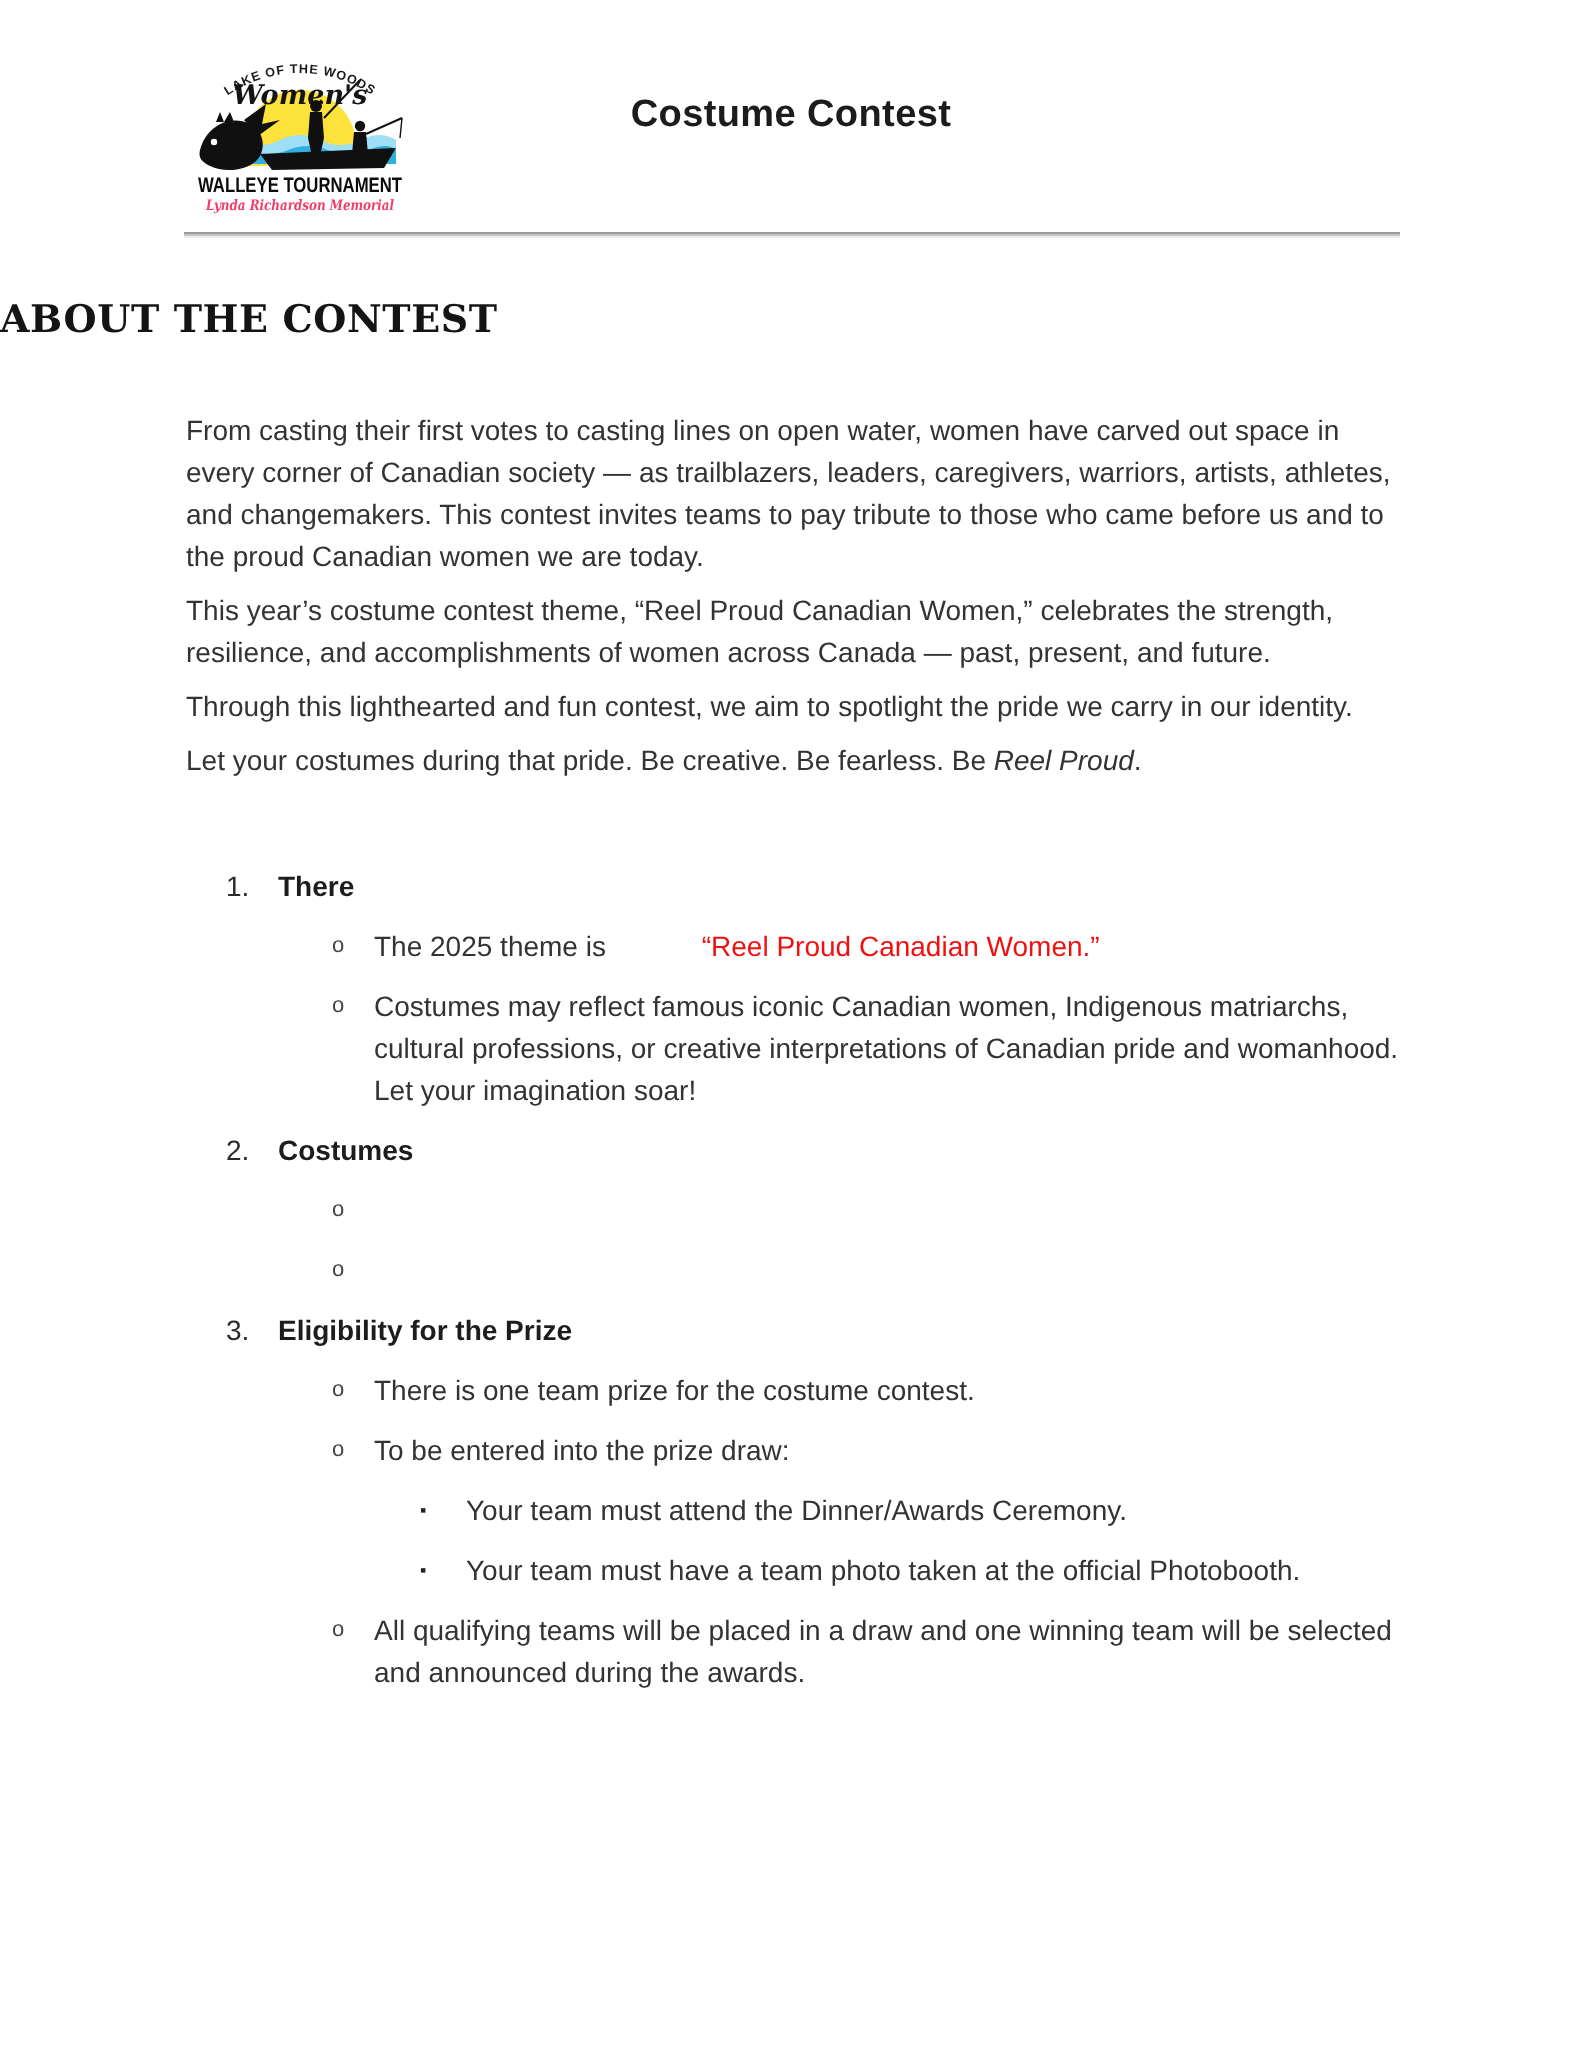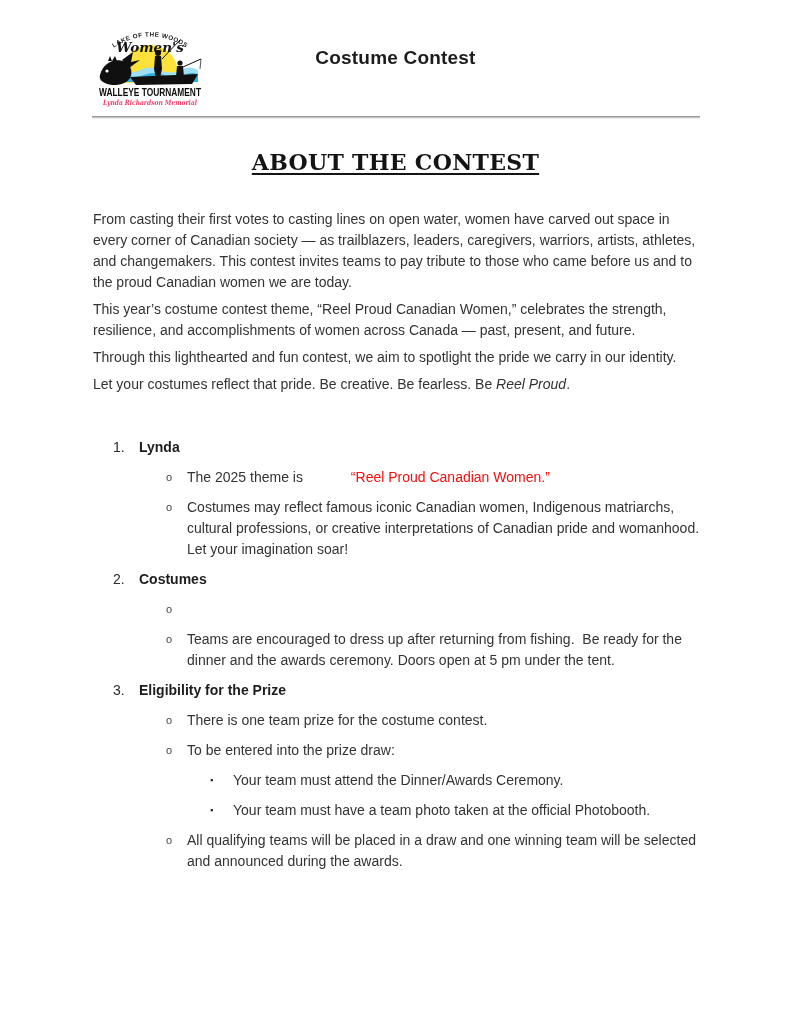--- a/index.html
+++ b/index.html
@@ -21,23 +21,23 @@
     margin:0;padding-top:47px;text-align:center;
     font-size:19px;font-weight:bold;color:#1c1c1c;letter-spacing:.2px;
   }
   .rule{
     margin:9px 91px 0 92px;border:none;height:3px;
     background:linear-gradient(to bottom,#9a9a9a 0 1px,#c4c4c4 1px 2px,#ededed 2px 3px);
   }
 
   
   .about-heading{
-    margin:30px 0 0;text-align:center;
-    font-family:"DejaVu Serif",serif;font-size:22px;font-weight:700;color:#141414;
-    text-decoration:underline;text-underline-offset:3px;letter-spacing:.3px;
+    margin:30px 0 0;
+    font-family:"DejaVu Serif",serif;font-size:19px;font-weight:700;color:#141414;
+    text-underline-offset:3px;letter-spacing:.3px;
   }
 
   
   .content{margin:34px 91px 0 93px;}
   .para{margin:0 0 6px;font-size:14px;line-height:21px;white-space:pre-wrap;}
   .para em{font-style:italic;}
 
   
   .outline{margin-top:42px;font-size:14px;line-height:21px;}
   .sec-head{display:flex;margin:0 0 9px;}
@@ -107,48 +107,47 @@
 
   <hr class="rule">
 
   <main>
     <h2 class="about-heading">ABOUT THE CONTEST</h2>
 
     <div class="content">
       <p class="para">From casting their first votes to casting lines on open water, women have carved out space in every corner of Canadian society — as trailblazers, leaders, caregivers, warriors, artists, athletes, and changemakers. This contest invites teams to pay tribute to those who came before us and to the proud Canadian women we are today.</p>
       <p class="para">This year’s costume contest theme, “Reel Proud Canadian Women,” celebrates the strength, resilience, and accomplishments of women across Canada — past, present, and future.</p>
       <p class="para">Through this lighthearted and fun contest, we aim to spotlight the pride we carry in our identity.</p>
-      <p class="para"><span>Let your costumes reflect that pride. Be creative. Be fearless. Be </span><em>Reel Proud</em><span>.</span></p>
+      <p class="para"><span>Let your costumes during that pride. Be creative. Be fearless. Be </span><em>Reel Proud</em><span>.</span></p>
     </div>
 
     <div class="content outline">
 
       <div class="sec-head">
         <span class="num">1.</span>
-        <span class="sec-title">Lynda</span>
+        <span class="sec-title">There</span>
       </div>
       <div class="b2">
         <span class="m2">o</span>
         <div class="btext"><span>The 2025 theme is </span><span class="red">“Reel Proud Canadian Women.”</span></div>
       </div>
       <div class="b2">
         <span class="m2">o</span>
         <div class="btext">Costumes may reflect famous iconic Canadian women, Indigenous matriarchs, cultural professions, or creative interpretations of Canadian pride and womanhood. Let your imagination soar!</div>
       </div>
 
       <div class="sec-head">
         <span class="num">2.</span>
         <span class="sec-title">Costumes</span>
       </div>
       <div class="b2">
         <span class="m2">o</span>
       </div>
       <div class="b2">
         <span class="m2">o</span>
-        <div class="btext">Teams are encouraged to dress up after returning from fishing.  Be ready for the dinner and the awards ceremony. Doors open at 5 pm under the tent.</div>
       </div>
 
       <div class="sec-head">
         <span class="num">3.</span>
         <span class="sec-title">Eligibility for the Prize</span>
       </div>
       <div class="b2">
         <span class="m2">o</span>
         <div class="btext">There is one team prize for the costume contest.</div>
       </div>

